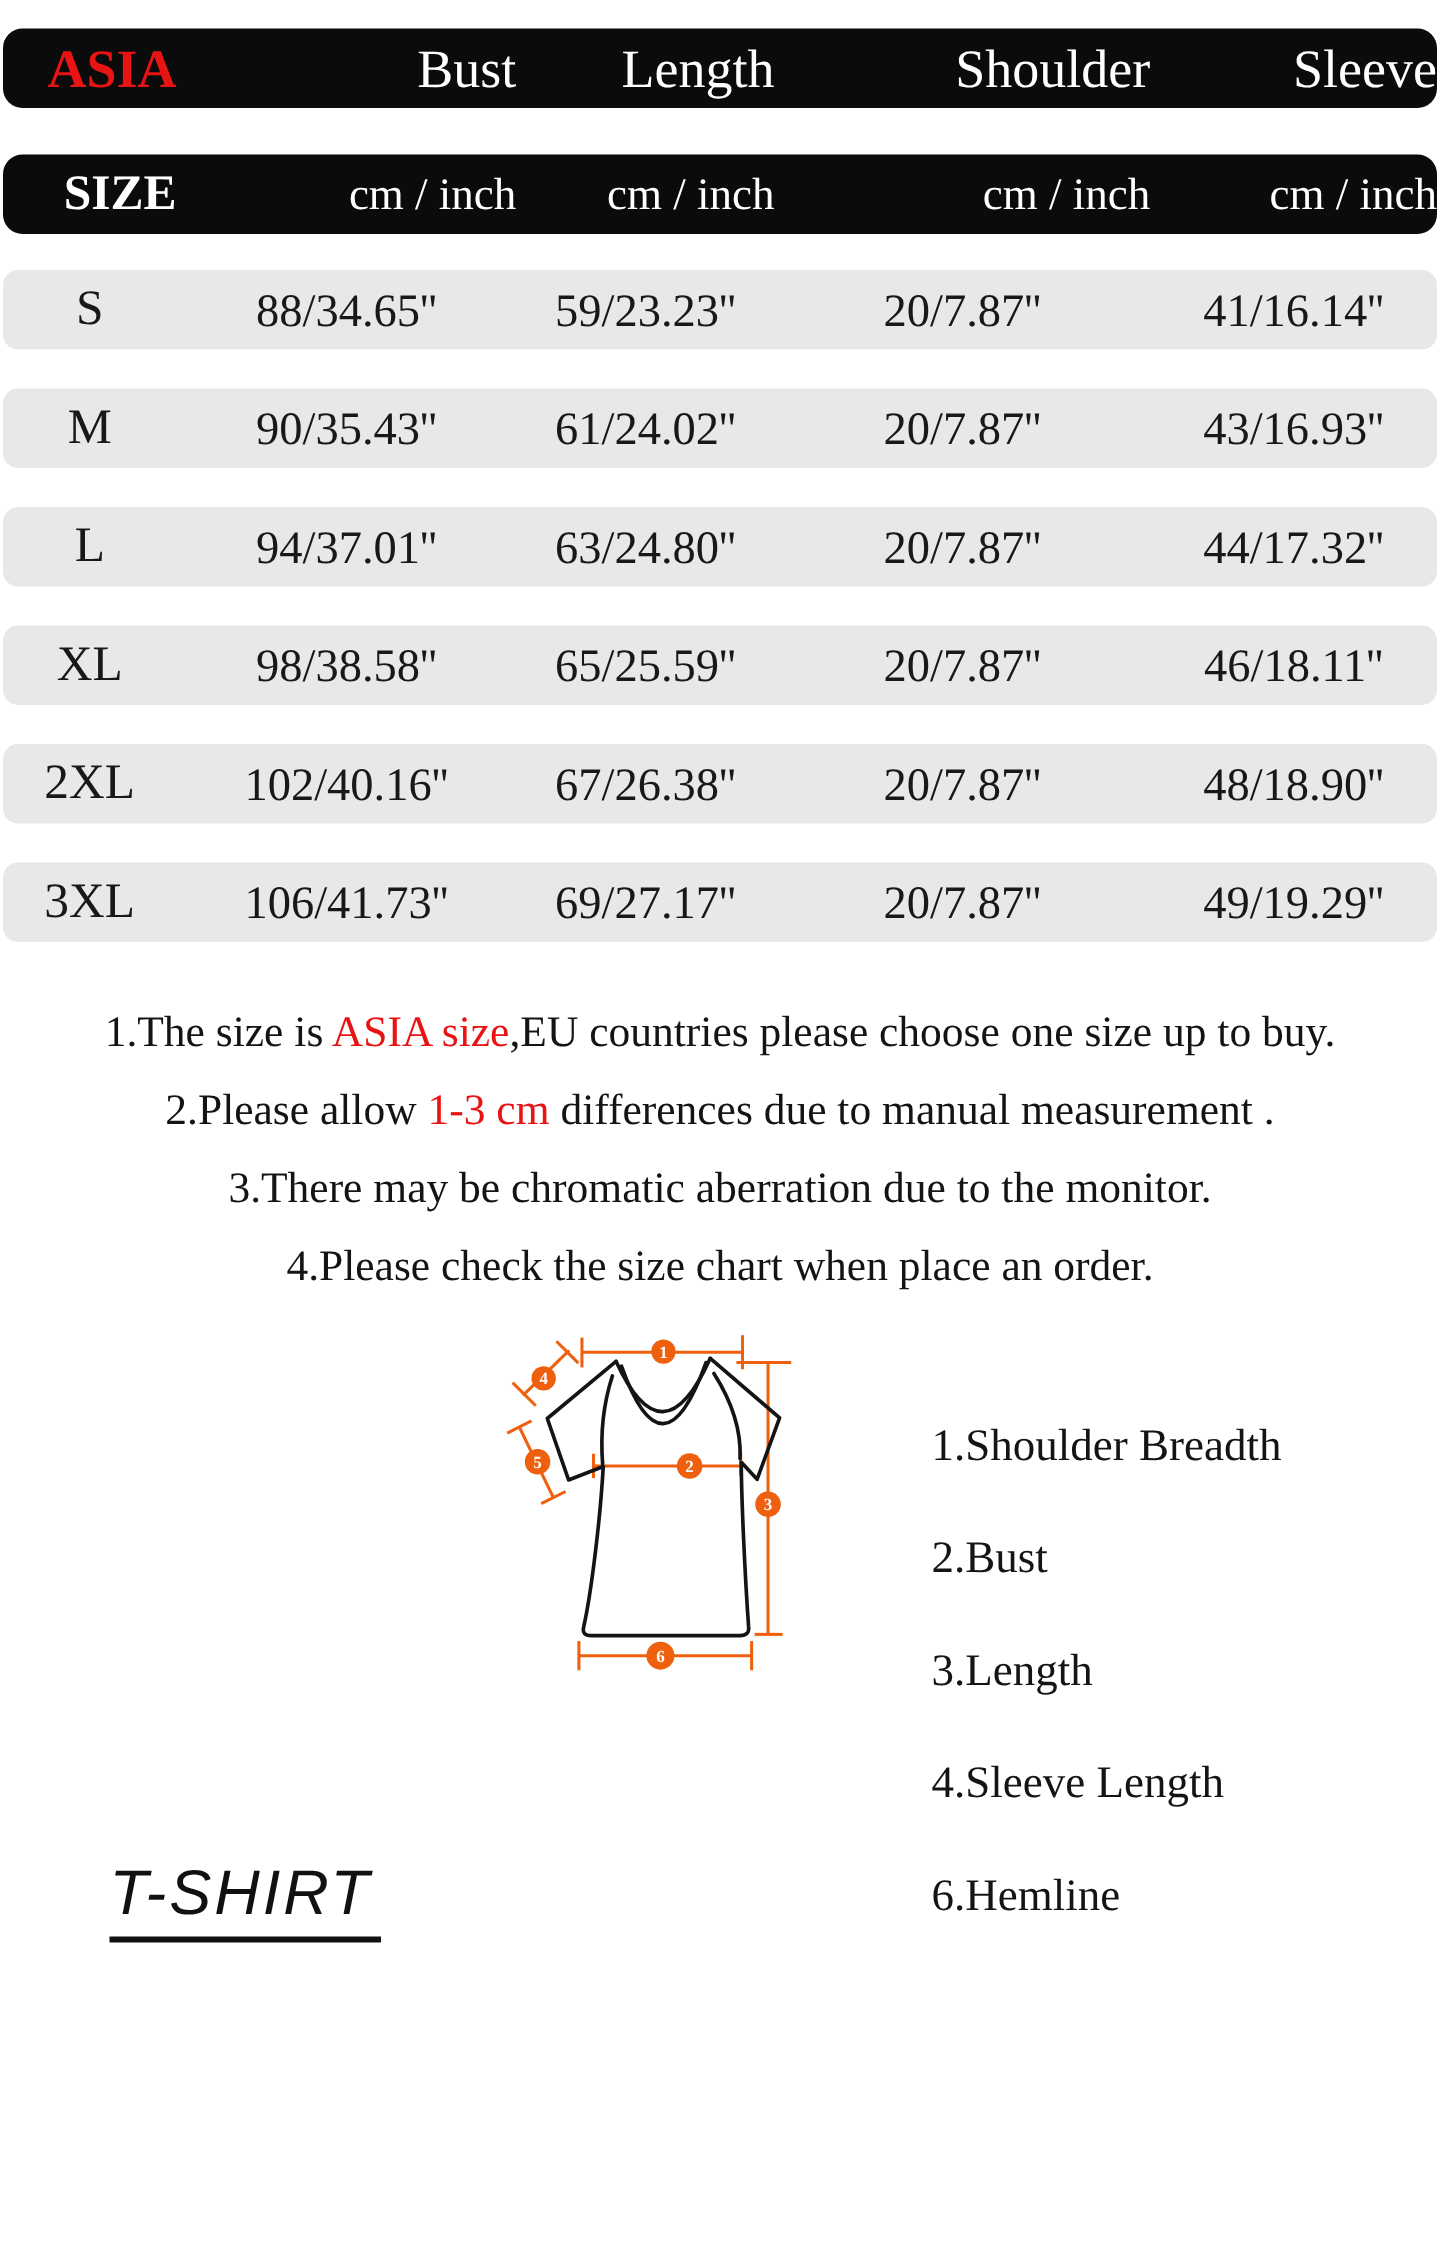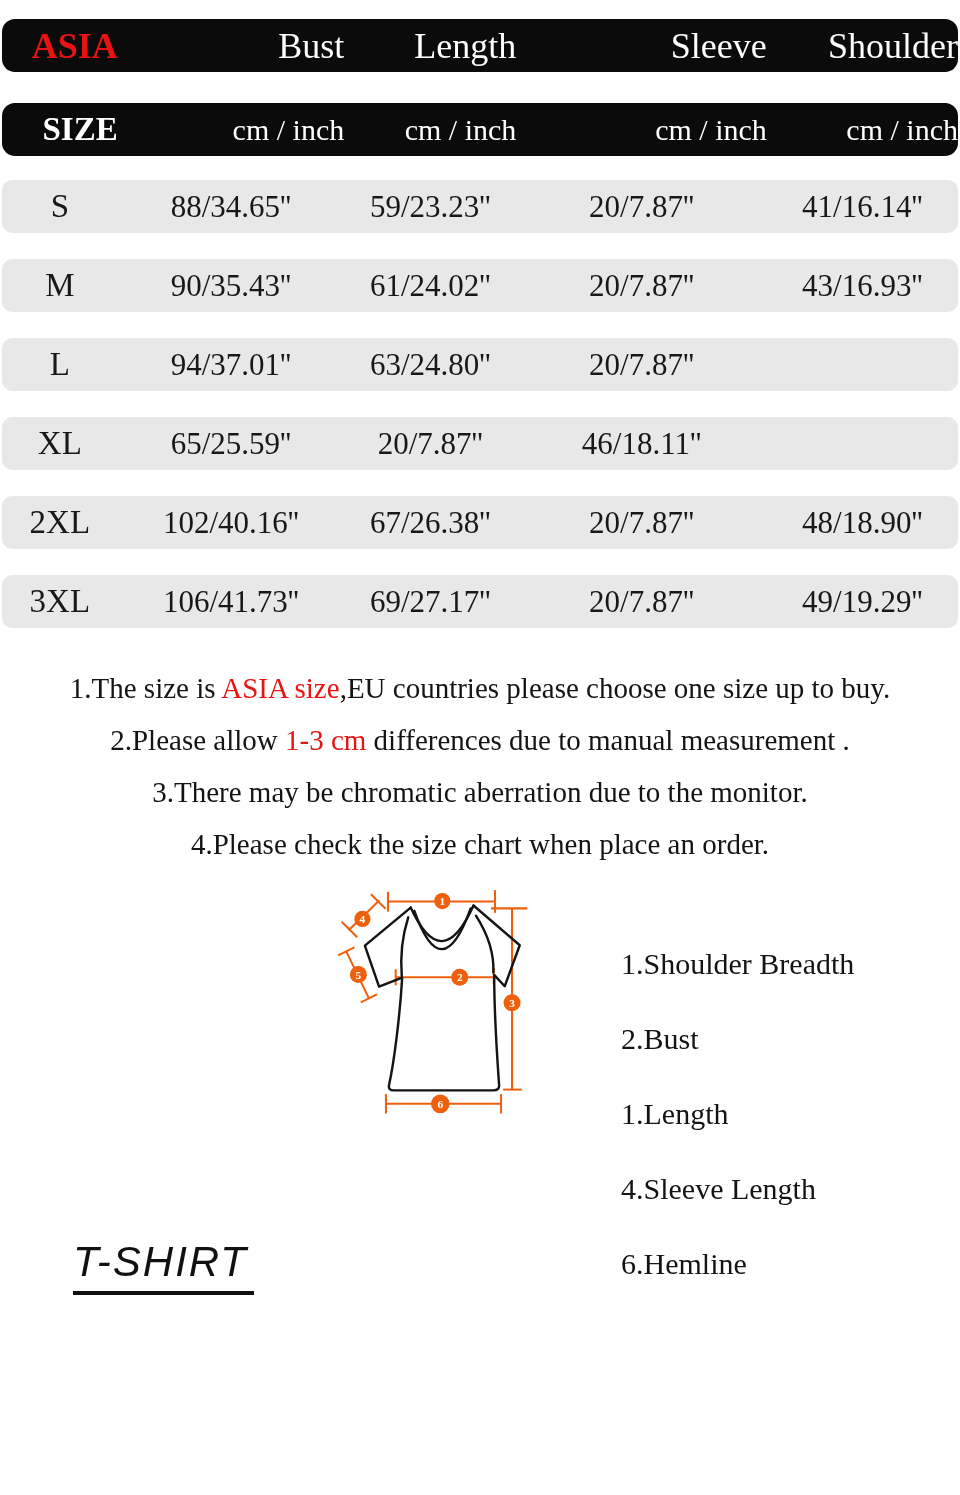--- a/index.html
+++ b/index.html
@@ -47,22 +47,22 @@
     font-size:28px;font-weight:700;text-anchor:middle;}
   .shirt{stroke:#141414;stroke-width:6;fill:none;stroke-linecap:round;stroke-linejoin:round;}
 </style>
 </head>
 <body>
 
 <div class="bar bar1">
   <div class="c0 asia">ASIA</div>
   <div>Bust</div>
   <div>Length</div>
+  <div>Shoulder</div>
   <div>Sleeve</div>
-  <div>Shoulder</div>
 </div>
 
 <div class="bar bar2">
   <div class="c0">SIZE</div>
   <div class="unit">cm / inch</div>
   <div class="unit">cm / inch</div>
   <div class="unit">cm / inch</div>
   <div class="unit">cm / inch</div>
 </div>
 
@@ -78,23 +78,25 @@
   <div>90/35.43''</div>
   <div>61/24.02''</div>
   <div>20/7.87''</div>
   <div>43/16.93''</div>
 </div>
 <div class="row" style="top:338px">
   <div class="c0">L</div>
   <div>94/37.01''</div>
   <div>63/24.80''</div>
   <div>20/7.87''</div>
+  <div>44/17.32''</div>
 </div>
 <div class="row" style="top:417px">
   <div class="c0">XL</div>
+  <div>98/38.58''</div>
   <div>65/25.59''</div>
   <div>20/7.87''</div>
   <div>46/18.11''</div>
 </div>
 <div class="row" style="top:496px">
   <div class="c0">2XL</div>
   <div>102/40.16''</div>
   <div>67/26.38''</div>
   <div>20/7.87''</div>
   <div>48/18.90''</div>
@@ -167,16 +169,16 @@
       <text class="marker-num" x="382" y="1442">6</text>
     </g>
   </svg>
 </svg>
 
 <div class="product-label">T-SHIRT</div>
 
 <div class="legend">
   <div>1.Shoulder Breadth</div>
   <div>2.Bust</div>
-  <div>1.Length</div>
+  <div>3.Length</div>
   <div>4.Sleeve Length</div>
   <div>6.Hemline</div>
 </div>
 
 </body></html>

